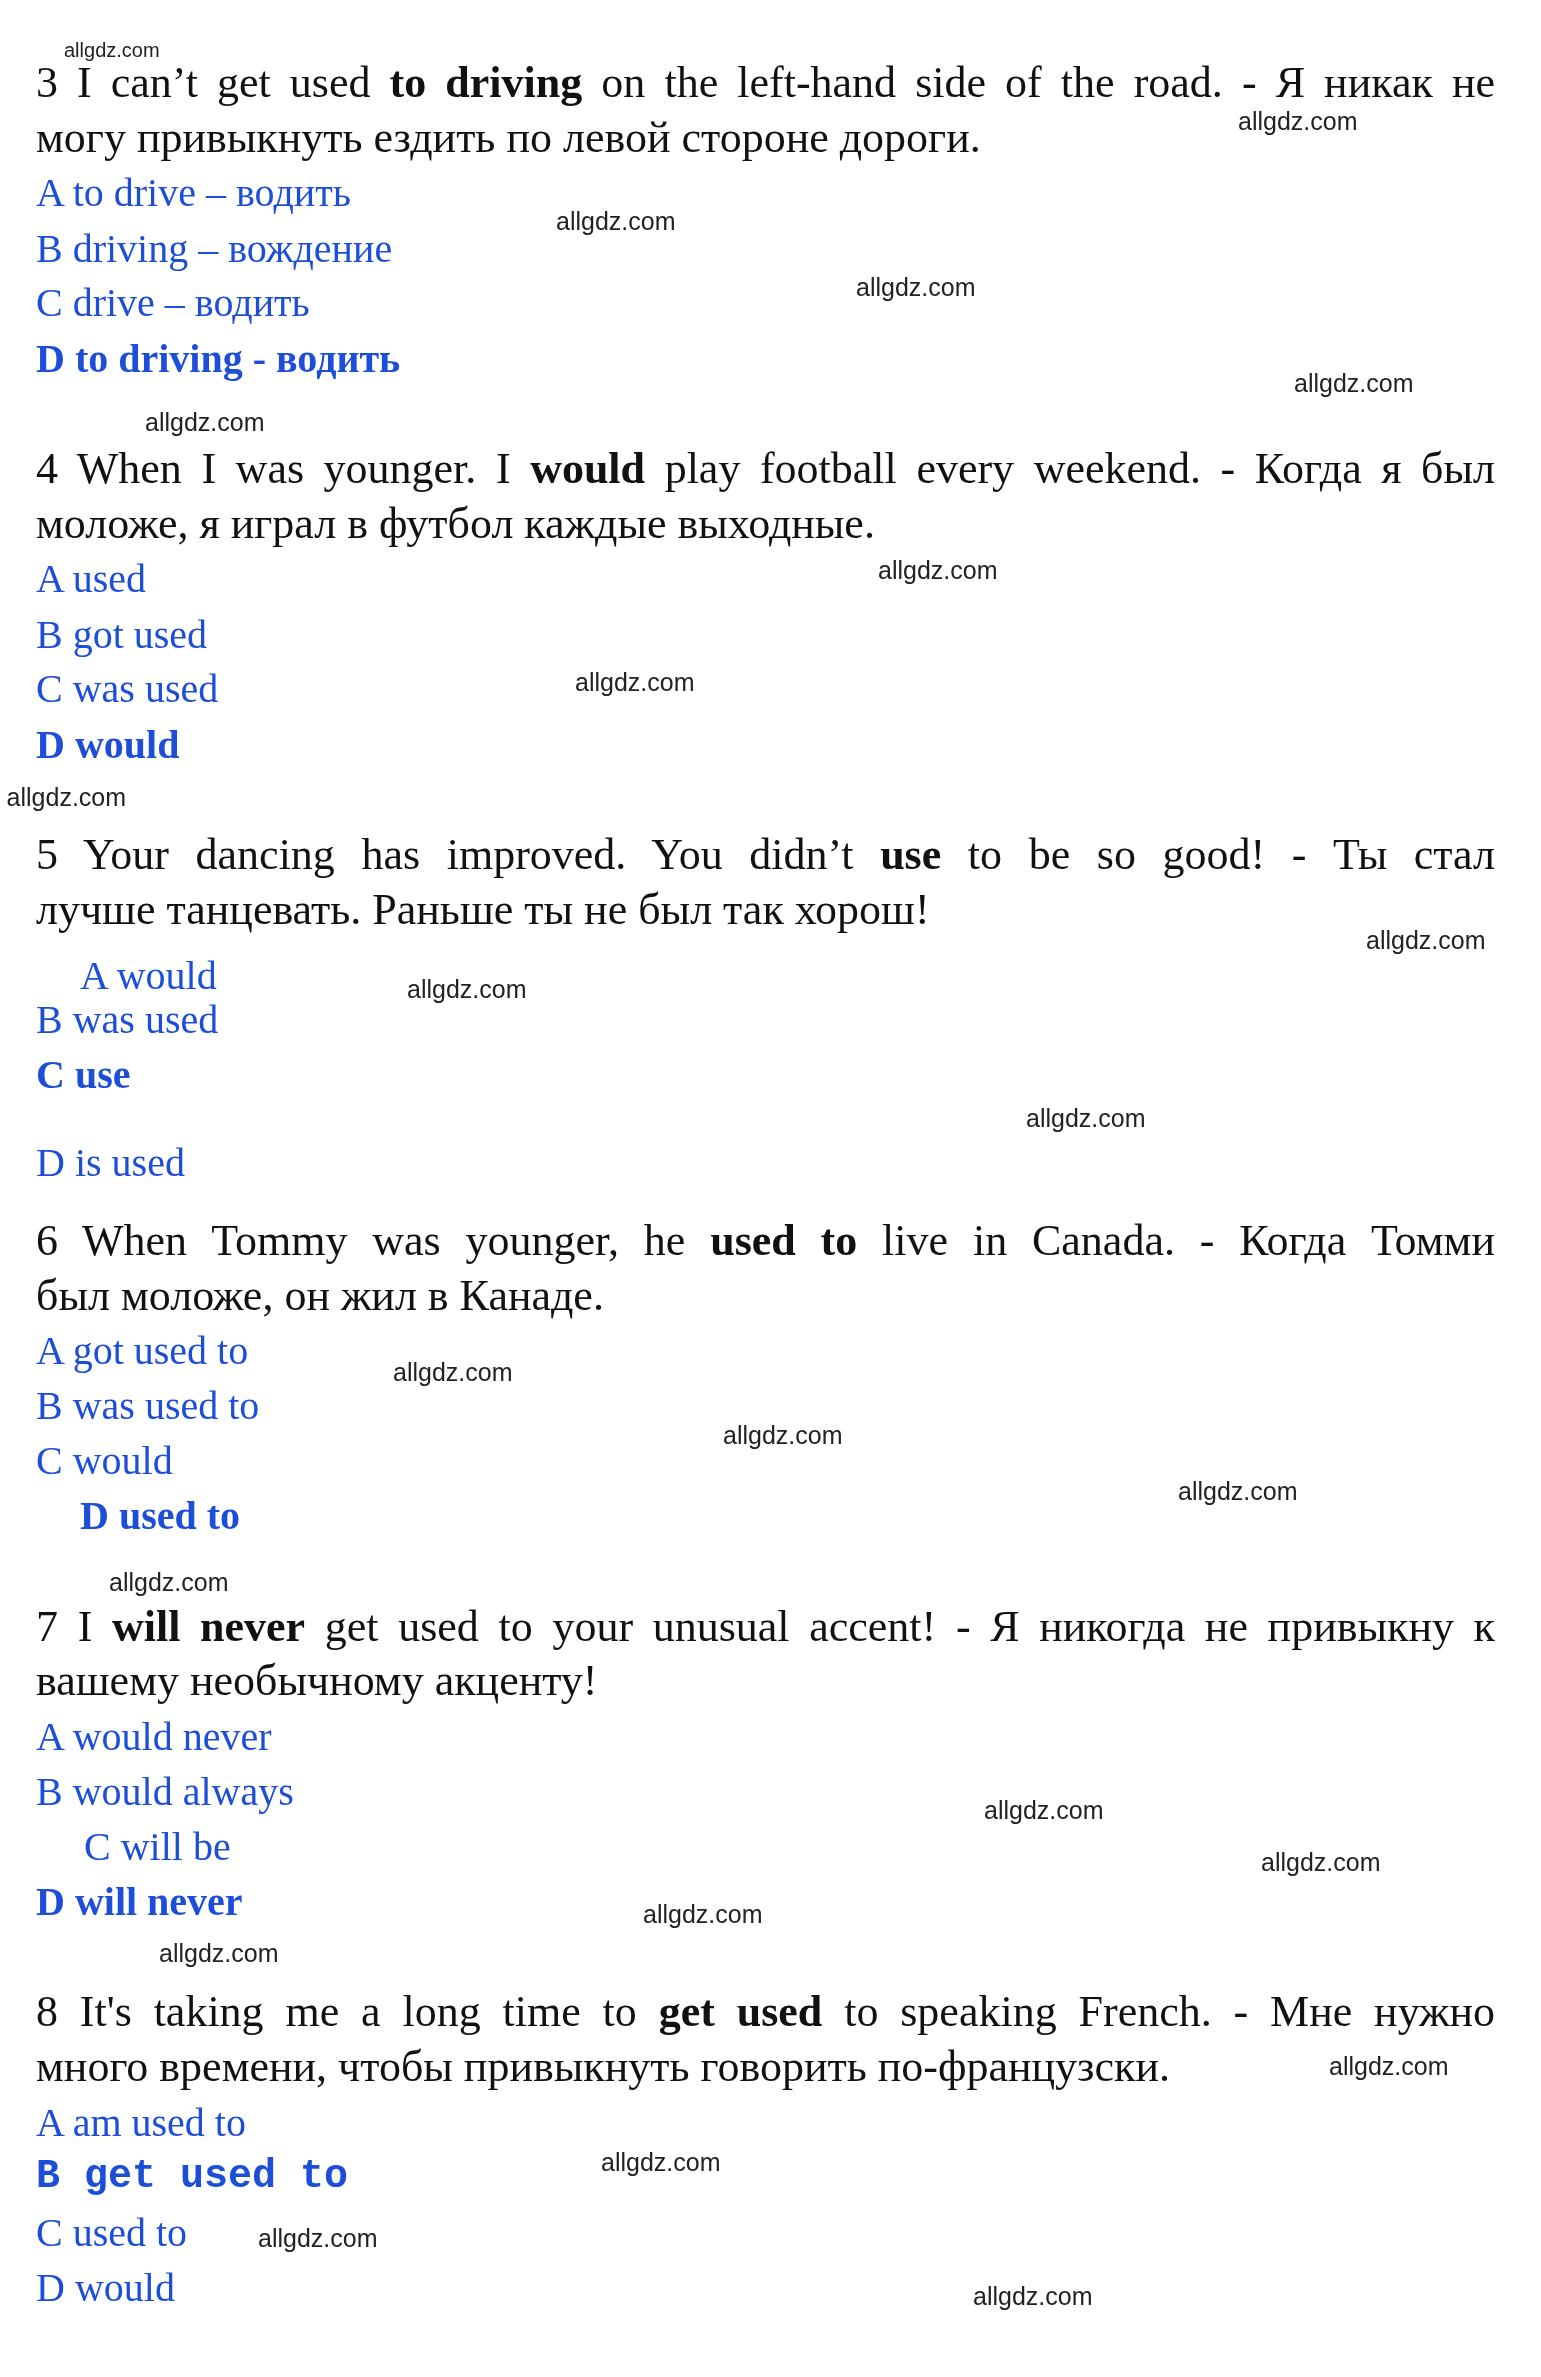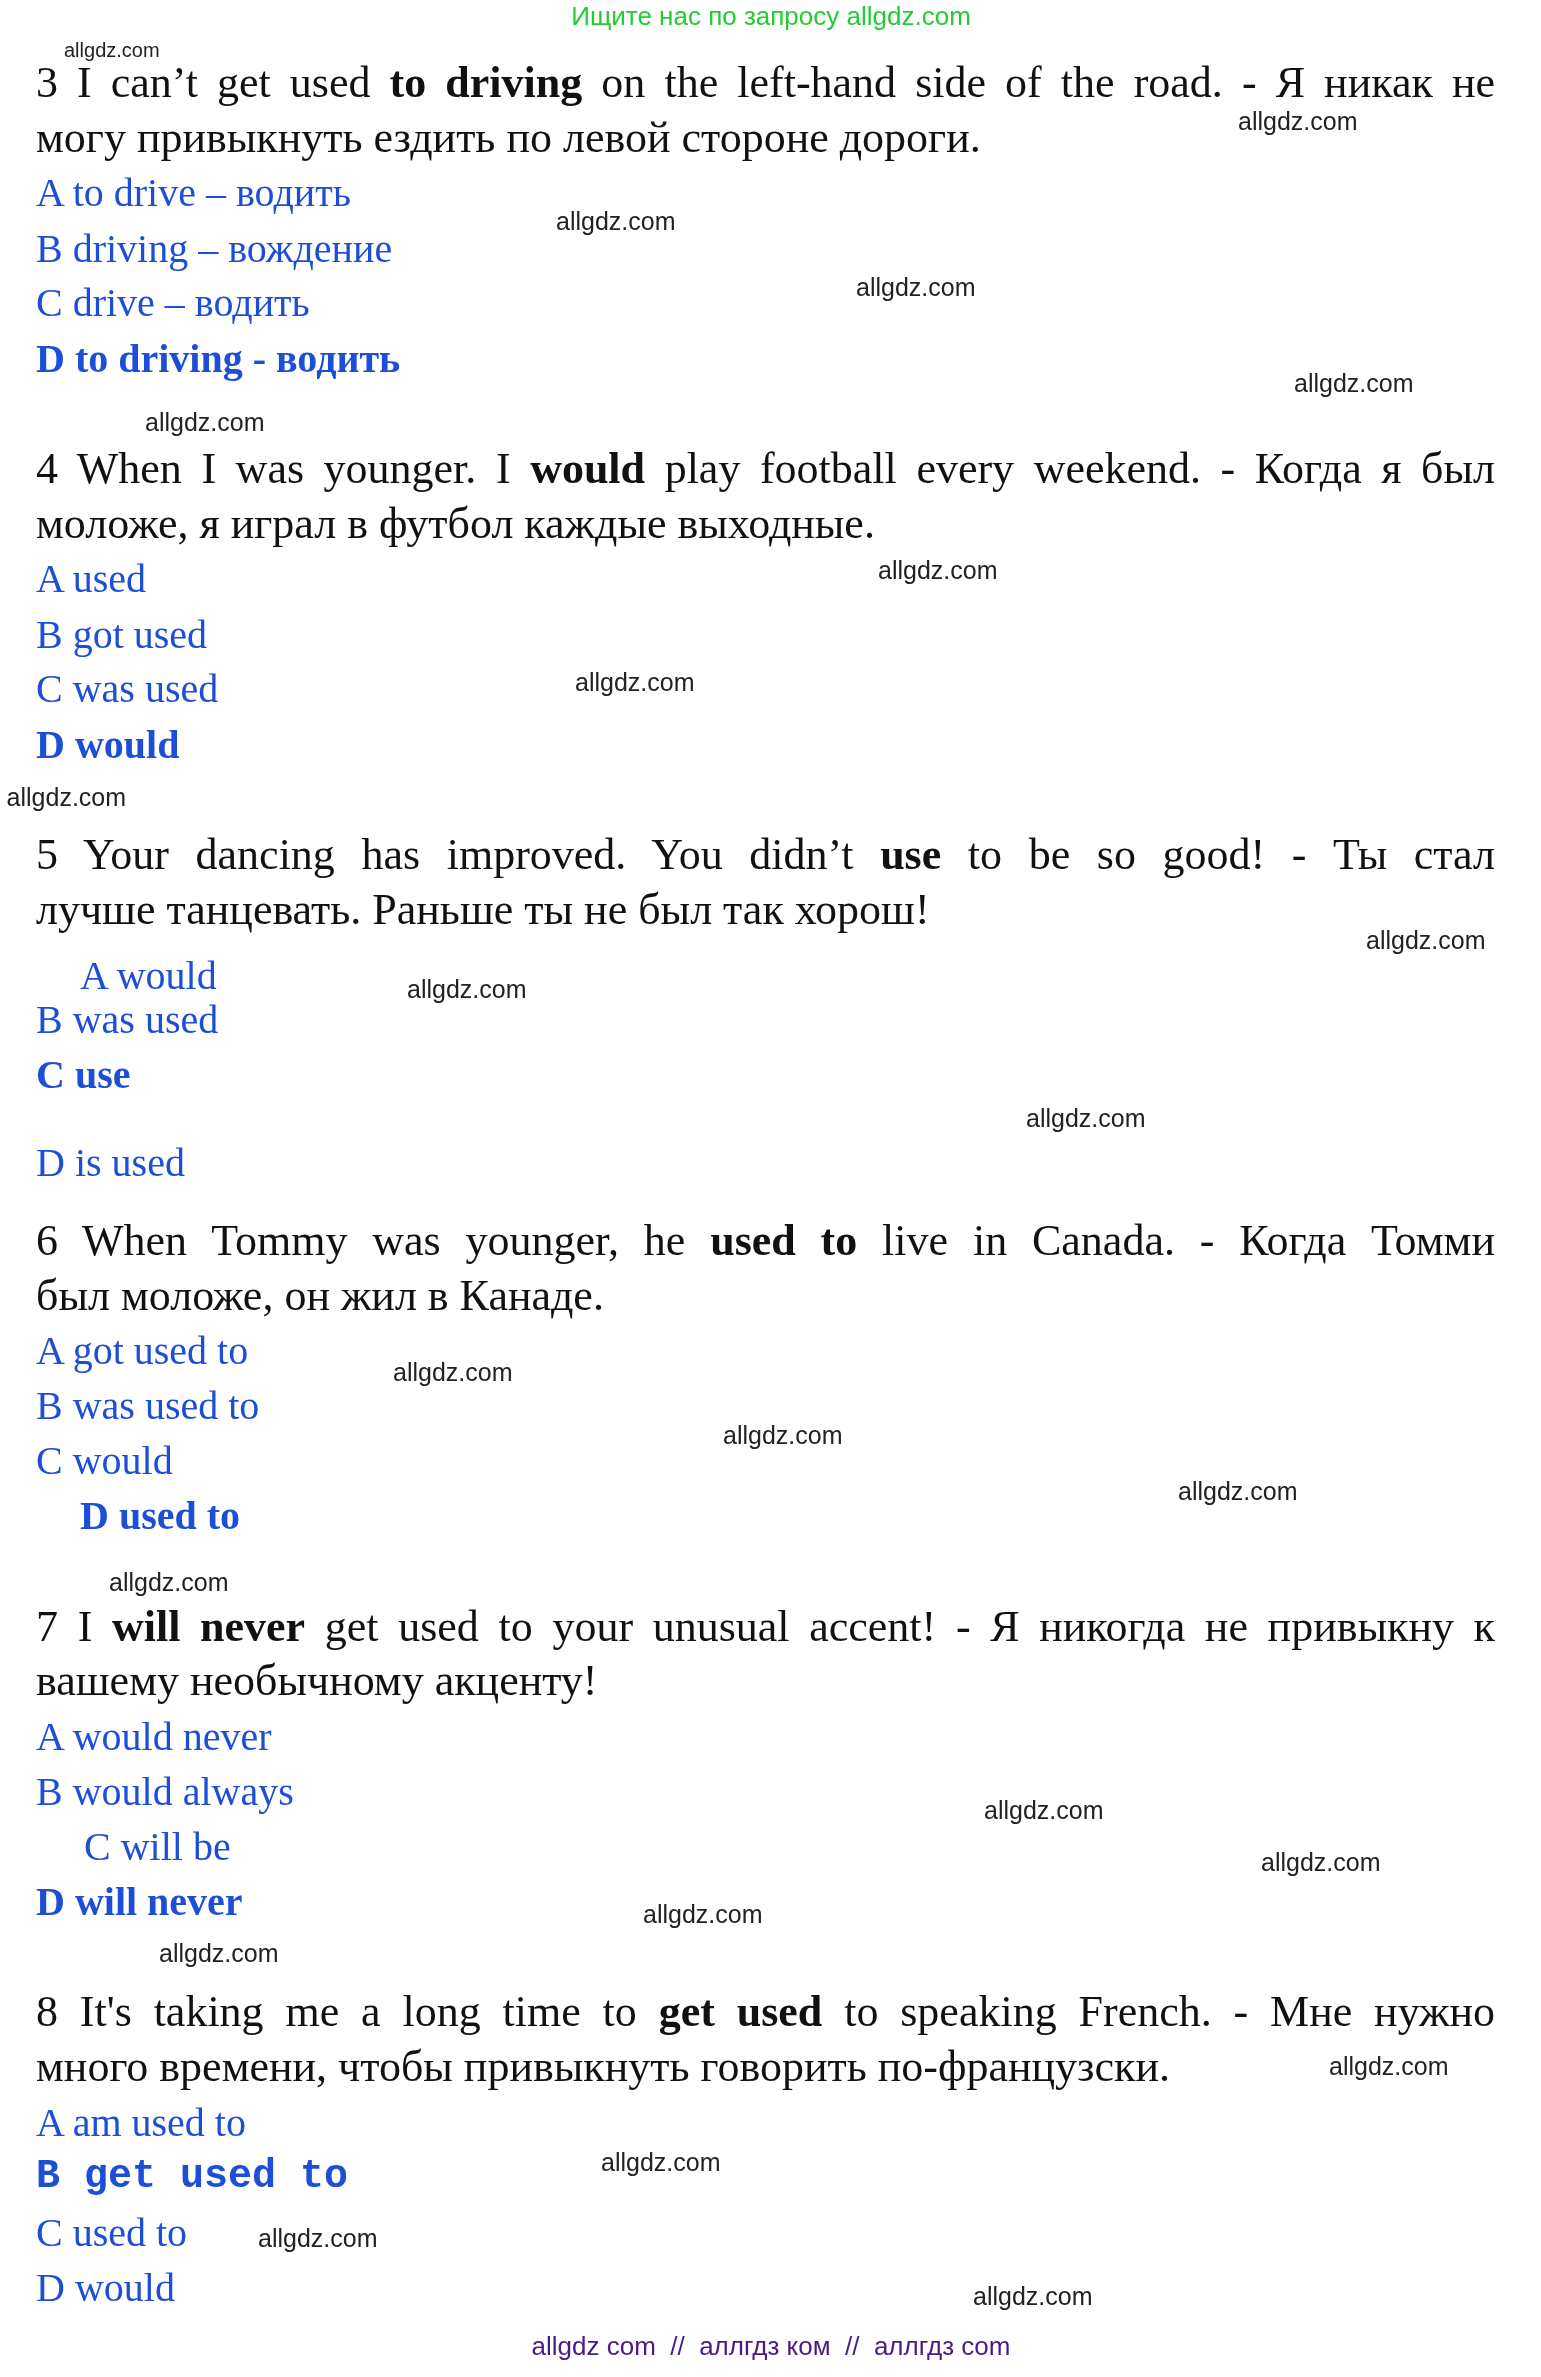--- a/index.html
+++ b/index.html
@@ -29,21 +29,20 @@
     position: absolute; font-family: "Liberation Sans", sans-serif; font-size: 25px;
     color: #222; line-height: 28px; white-space: nowrap;
   }
   .wm.small { font-size: 20px; }
 </style>
 </head>
 <body>
 
 <div class="page">
 
-  <div class="header-banner">Ищите нас по запросу allgdz.com</div>
 
   <div class="wm small" style="left:64px;top:36px;">allgdz.com</div>
   <div class="wm" style="left:1238px;top:107px;">allgdz.com</div>
   <div class="wm" style="left:556px;top:207px;">allgdz.com</div>
   <div class="wm" style="left:856px;top:273px;">allgdz.com</div>
   <div class="wm" style="left:1294px;top:369px;">allgdz.com</div>
   <div class="wm" style="left:145px;top:408px;">allgdz.com</div>
   <div class="wm" style="left:878px;top:556px;">allgdz.com</div>
   <div class="wm" style="left:575px;top:668px;">allgdz.com</div>
   <div class="wm" style="left:6.6px;top:783px;">allgdz.com</div>
@@ -114,15 +113,14 @@
       <div class="line justify" style="top:1984px;"><span>8 It's taking me a long time to </span><b>get used</b><span> to speaking French. - Мне нужно</span></div>
       <div class="line" style="top:2039px;">много времени, чтобы привыкнуть говорить по-французски.</div>
       <div class="option" style="top:2095px;text-align:center;">A am used to</div>
       <div class="option correct" style="top:2149px;font-family:Liberation Mono, monospace;">B get used to</div>
       <div class="option" style="top:2205px;">C used to</div>
       <div class="option" style="top:2260px;">D would</div>
     </div>
 
   </div>
 
-  <div class="footer-banner">allgdz com  //  аллгдз ком  //  аллгдз com</div>
 </div>
 
 
 </body></html>

